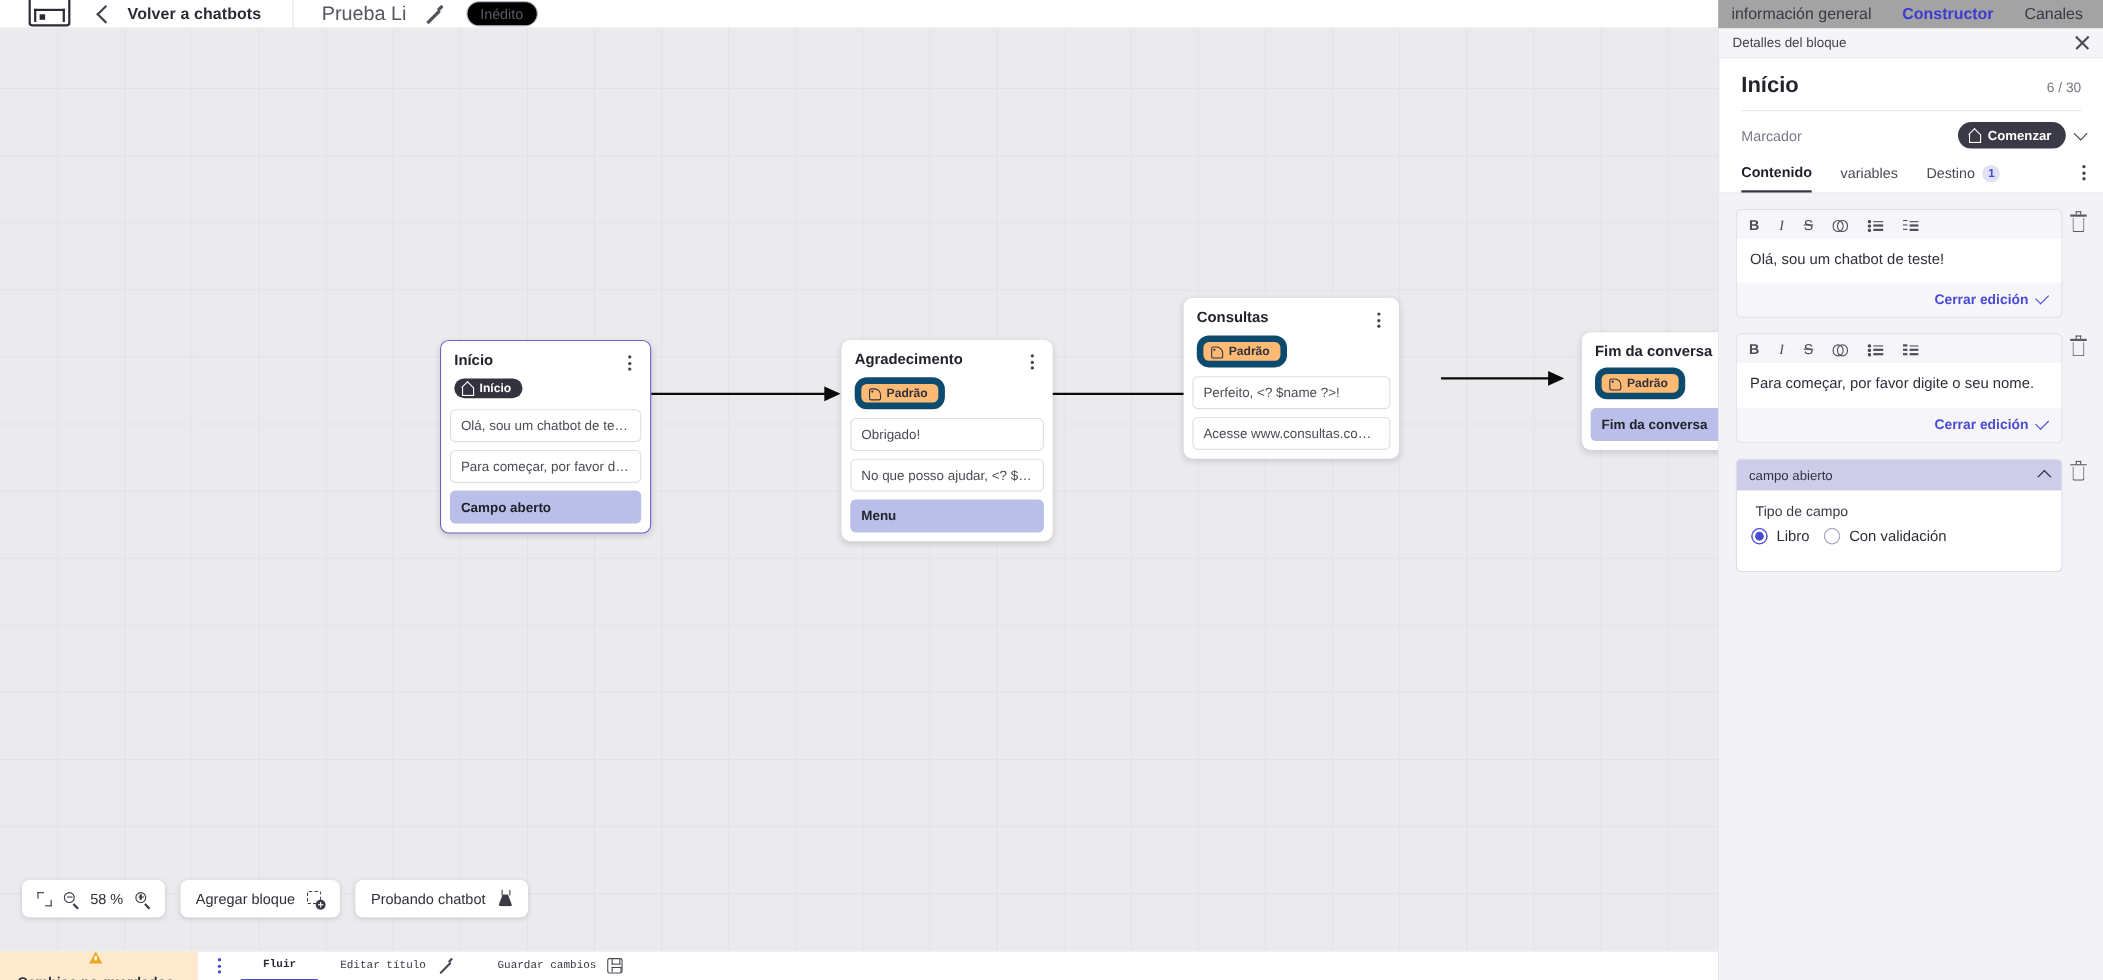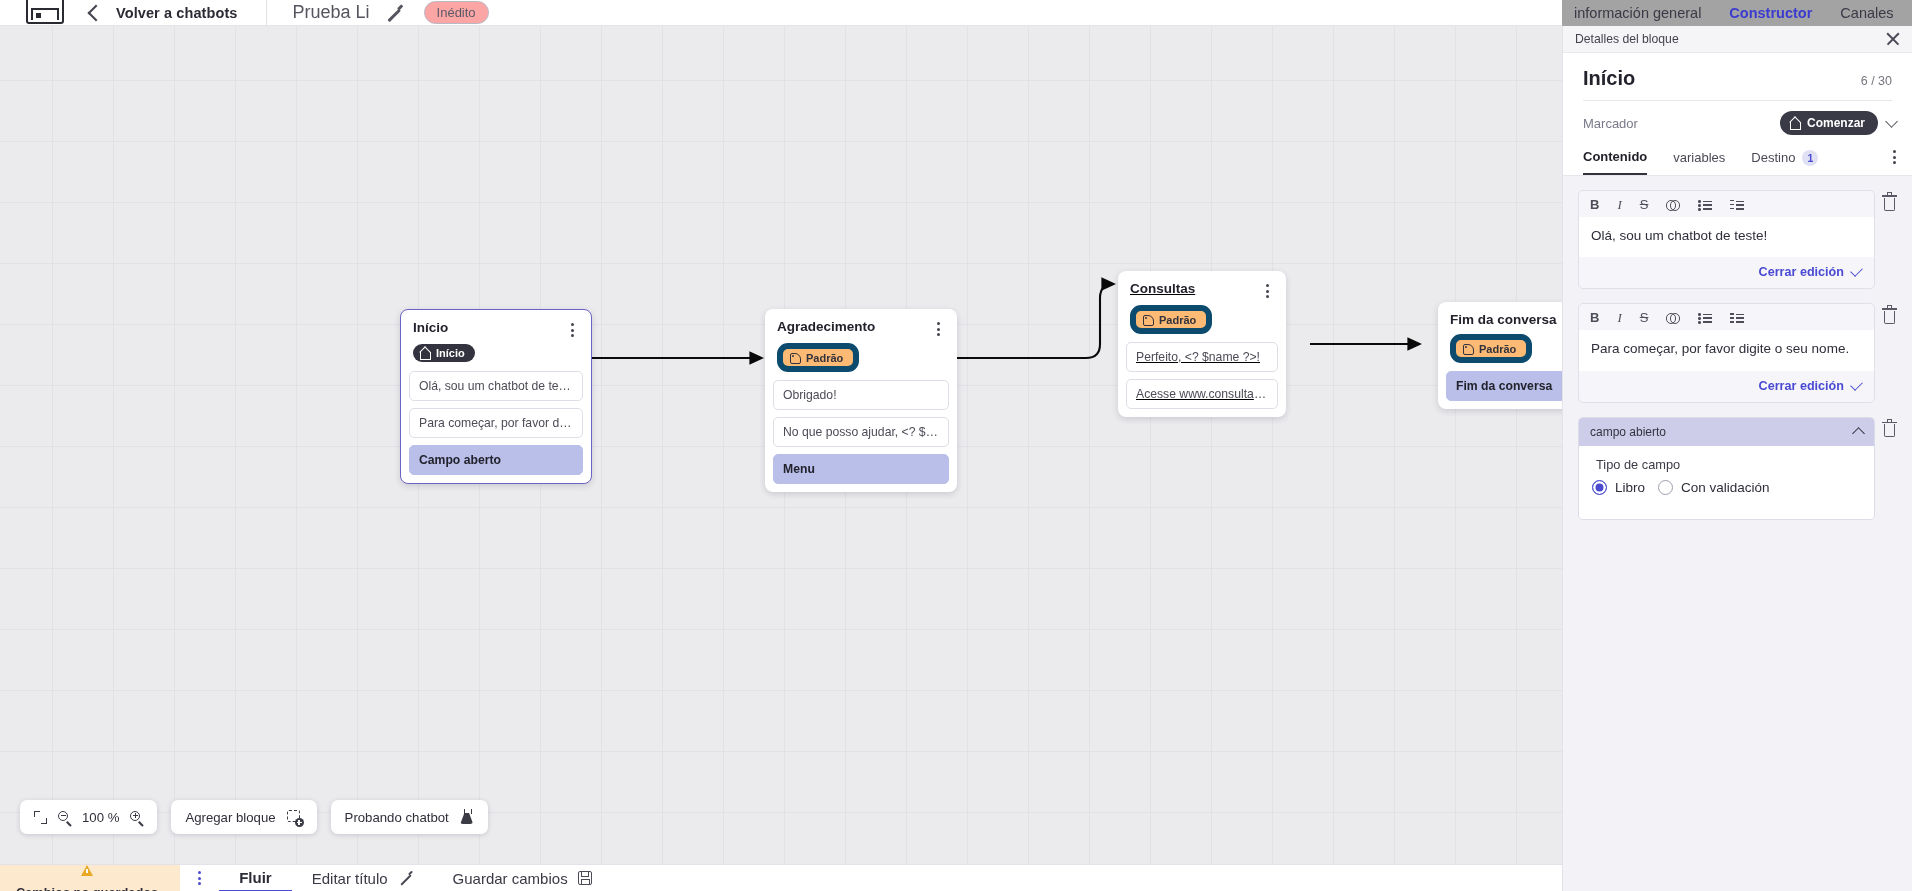--- a/index.html
+++ b/index.html
@@ -40,21 +40,21 @@
   .pencil-ic::before {
     content:""; position:absolute; left:2px; top:10px; width:16px; height:2.5px;
     background:#55555f; transform: rotate(-45deg); border-radius:1px;
   }
   .pencil-ic::after {
     content:""; position:absolute; left:13px; top:2px; width:6px; height:2.5px;
     background:#55555f; transform: rotate(-45deg); border-radius:1px;
   }
   .pill-unpub {
     margin-left: 22px; border: 1px solid #b9b9c6; border-radius: 12px;
-    padding: 3px 12px; font-size: 13px; color: #5a5a66; background:#fca5a5;
+    padding: 3px 12px; font-size: 13px; color: #5a5a66; background:#000000;
   }
 
   
   .rtabs {
     position: absolute; top: 0; left: 1562px; width: 350px; height: 26px;
     background:#a3a3a3; display: flex; align-items: center; gap: 28px;
     padding-left: 12px;
   }
   .rtab { font-size: 14.5px; color: #3a3a46; cursor: pointer; white-space: nowrap; }
   .rtab.active { color: #3b3bd1; font-weight: 700; }
@@ -146,22 +146,22 @@
   }
   .unsaved {
     background: #fde9cd; height: 27px; display: flex; align-items: center;
     gap: 9px; padding: 0 22px 0 16px; font-size: 12.8px; color: #2e2e38; font-weight:700;flex-direction:column;
   }
   .warn-tri { width: 0;height:0;border-left:6.5px solid transparent;border-right:6.5px solid transparent;
     border-bottom: 11px solid #e9a825; position: relative;}
   .warn-tri::after{content:"";position:absolute;left:-1px;top:4px;width:2px;height:4px;background:#fff;}
   .bb-kebab { margin: 0 18px; display:flex;flex-direction:column;gap:2.5px;align-items:center;cursor:pointer;}
   .bb-kebab i{width:3px;height:3px;border-radius:50%;background:#4b4bd0;display:block;}
-  .bb-item { font-size: 15px; color: #3a3a46; display: flex; align-items: center; gap: 10px;
-    padding: 0 20px; height: 27px; cursor:pointer;}
+  .bb-item { font-size: 10px; color: #3a3a46; display: flex; align-items: center; gap: 10px;
+    padding: 0 20px; height: 27px; cursor:pointer;font-family:Liberation Mono, monospace;}
   .bb-item.active { color:#2b2b36; font-weight:700; border-bottom: 2.5px solid #4b4bd0; }
   .ic-pencil2 { width:15px;height:15px;position:relative;}
   .ic-pencil2::before{content:"";position:absolute;left:1px;top:8px;width:14px;height:2px;background:#4a4a55;transform:rotate(-45deg);border-radius:1px;}
   .ic-pencil2::after{content:"";position:absolute;left:10px;top:1px;width:5px;height:2px;background:#4a4a55;transform:rotate(-45deg);border-radius:1px;}
   .ic-save { width:14px;height:14px;border:1.5px solid #4a4a55;border-radius:2px;position:relative;}
   .ic-save::before{content:"";position:absolute;left:2.5px;top:-1px;width:6px;height:5px;border:1.5px solid #4a4a55;border-top:none;}
   .ic-save::after{content:"";position:absolute;left:2.5px;bottom:0.5px;width:7px;height:4px;border:1.5px solid #4a4a55;border-bottom:none;}
 
   
   .panel {
@@ -332,21 +332,21 @@
           <span>Padrão</span>
         </span>
       </div>
       <div class="node-body">
         <div class="msg-row">Obrigado!</div>
         <div class="msg-row">No que posso ajudar, &lt;? $name ...</div>
         <div class="msg-row sel">Menu</div>
       </div>
     </div>
 
-    <div class="node" style="left:1118px; top:245px; width:168px;text-decoration:underline;">
+    <div class="node" style="left:1076px; top:245px; width:196px;">
       <div class="node-head">
         <div class="node-title">Consultas</div>
         <div class="kebab">
             <i></i>
             <i></i>
             <i></i>
           </div>
       </div>
       <div class="badge-row">
         <span class="badge-def">
@@ -376,21 +376,21 @@
     </div>
 
     <div class="float-tools">
       <div class="tool-card">
         <span class="ic-expand"></span>
         <span class="ic-mag">
             <span class="c"></span>
             <span class="h"></span>
             <span class="b"></span>
           </span>
-        <span class="zoom-val">100 %</span>
+        <span class="zoom-val">58 %</span>
         <span class="ic-mag">
             <span class="c"></span>
             <span class="h"></span>
             <span class="b"></span>
             <span class="v"></span>
           </span>
       </div>
       <div class="tool-card">
         <span>Agregar bloque</span>
         <span class="ic-addblock">

